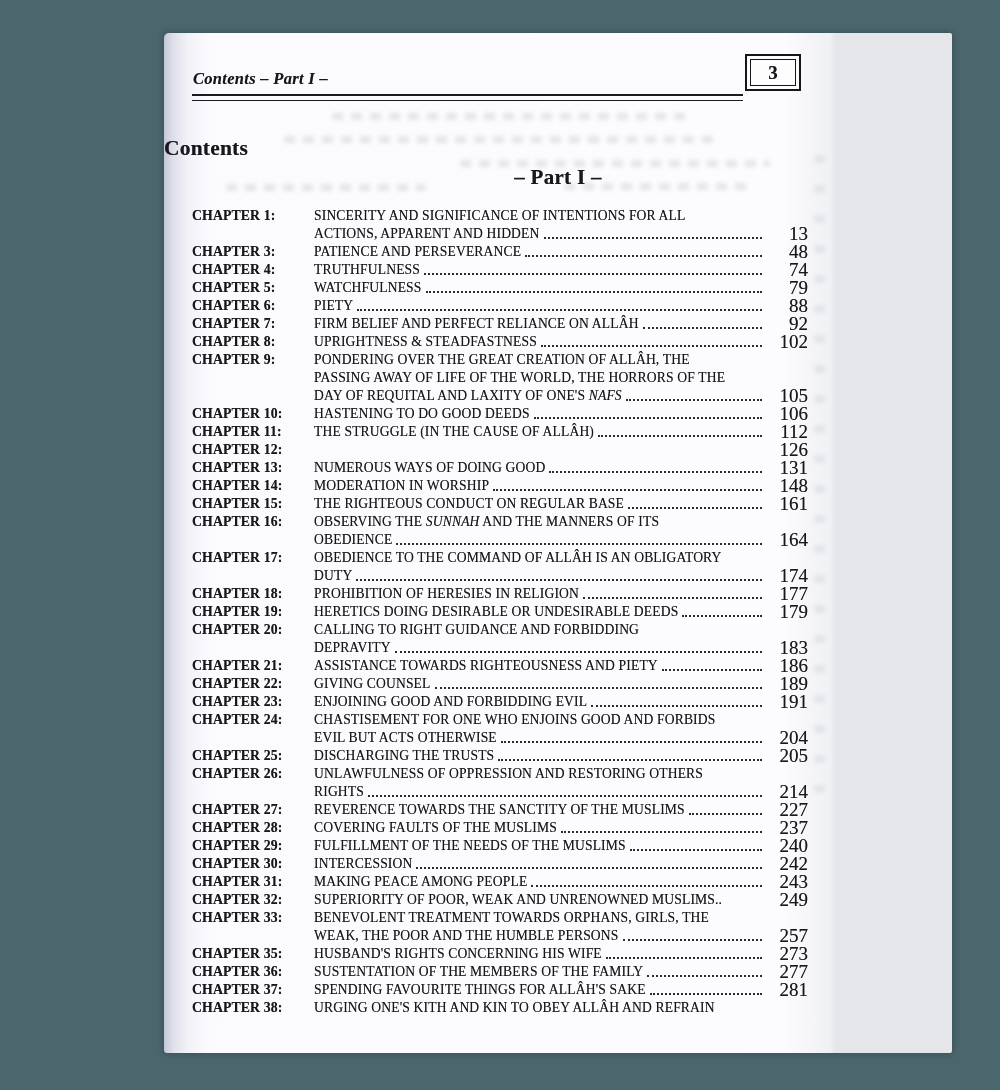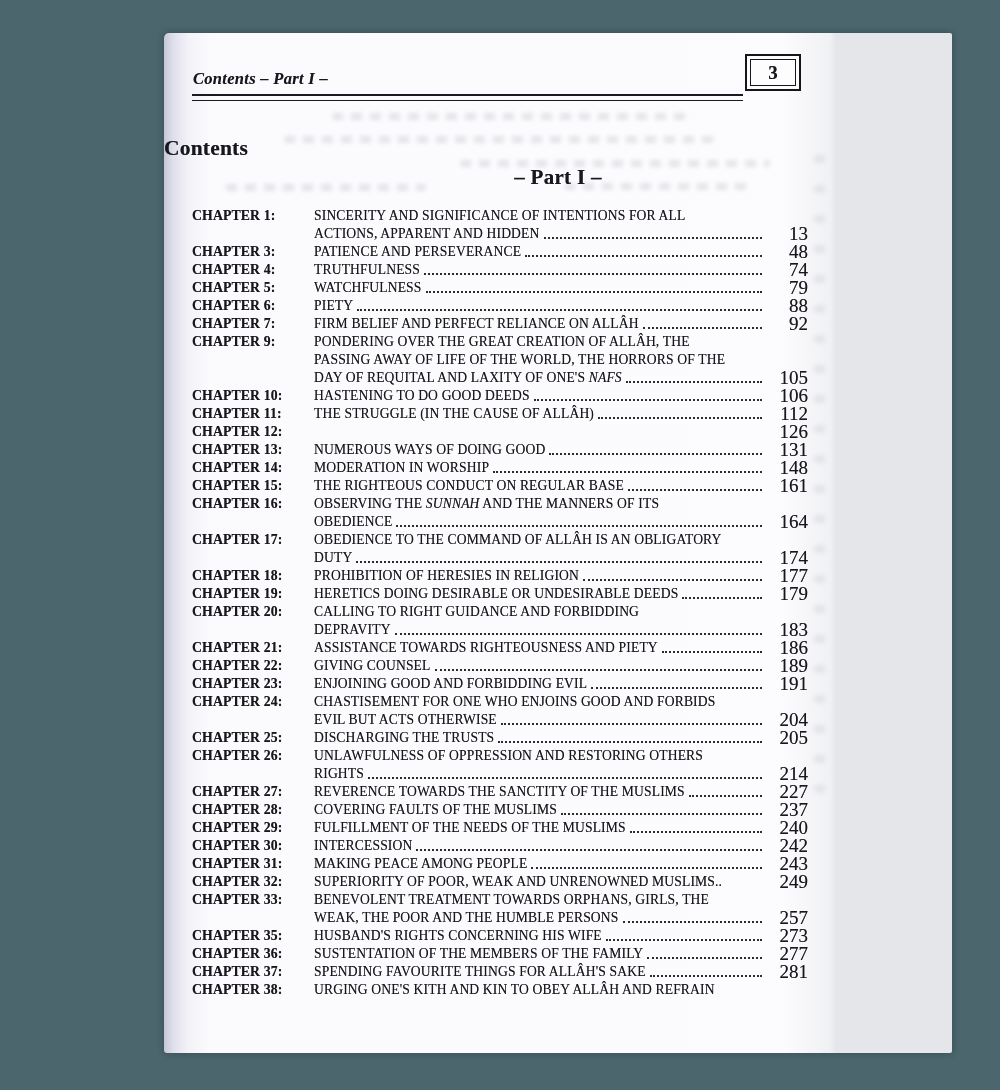--- a/index.html
+++ b/index.html
@@ -129,20 +129,26 @@
         <span class="dots"></span>
         <span class="pg">88</span>
       </div>
       <div class="toc-line">
         <span class="chap">CHAPTER 7:</span>
         <span class="ttl">FIRM BELIEF AND PERFECT RELIANCE ON ALLÂH</span>
         <span class="dots"></span>
         <span class="pg">92</span>
       </div>
       <div class="toc-line">
+        <span class="chap">CHAPTER 8:</span>
+        <span class="ttl">UPRIGHTNESS &amp; STEADFASTNESS</span>
+        <span class="dots"></span>
+        <span class="pg">102</span>
+      </div>
+      <div class="toc-line">
         <span class="chap">CHAPTER 9:</span>
         <span class="ttl">PONDERING OVER THE GREAT CREATION OF ALLÂH, THE</span>
       </div>
       <div class="toc-line">
         <span class="chap"></span>
         <span class="ttl">PASSING AWAY OF LIFE OF THE WORLD, THE HORRORS OF THE</span>
       </div>
       <div class="toc-line">
         <span class="chap"></span>
         <span class="ttl">DAY OF REQUITAL AND LAXITY OF ONE'S <i>NAFS</i></span>

